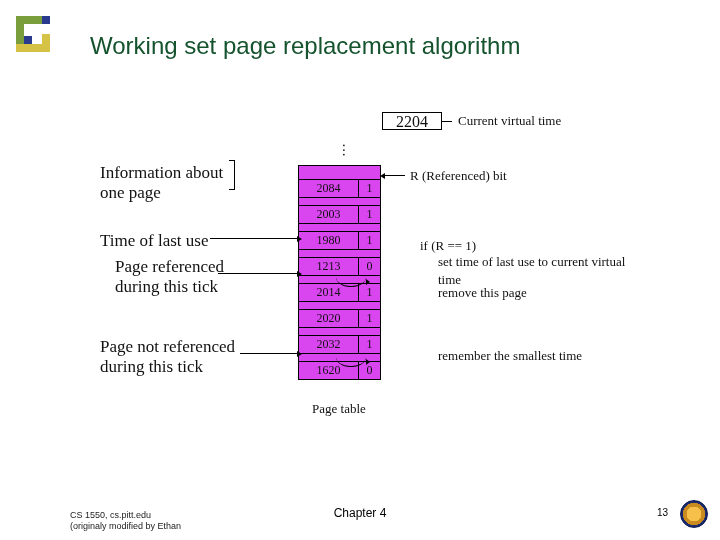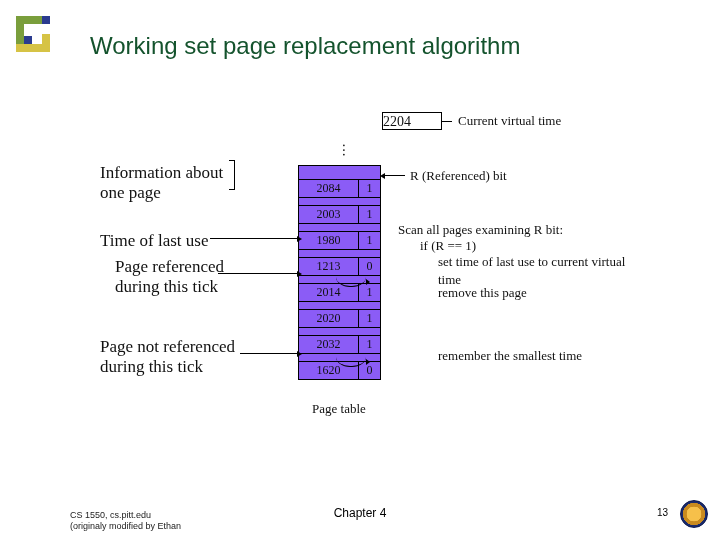--- a/index.html
+++ b/index.html
@@ -37,37 +37,37 @@
     width: 560px; height: 355px;
     font-family: "Times New Roman", serif;
     font-size: 13px;
     color: #111;
   }
   .cvt-box {
     position: absolute;
     left: 302px; top: 17px;
     width: 60px; height: 18px;
     border: 1px solid #000;
-    text-align: left;
+    text-align: center;
     line-height: 18px;
-    font-size: 14px;
+    font-size: 16px;
   }
   .cvt-label { position: absolute; left: 378px; top: 18px; font-size: 13px; }
   .page-table {
     position: absolute;
     left: 218px; top: 70px;
     border-collapse: collapse;
   }
   .page-table td {
     border: 1px solid #000;
     font-size: 12px;
     text-align: center;
     height: 18px;
     padding: 0;
-    background:#8b5cf6;
+    background:#d946ef;
   }
   .page-table td.time { width: 60px; }
   .page-table td.rbit { width: 22px; }
   .pt-caption {
     position: absolute;
     left: 232px; top: 306px;
     font-size: 13px;
   }
   .vdots {
     position: absolute;
@@ -220,21 +220,20 @@
   <div class="line-h arrow-r" style="left:160px; top:258px; width:58px;"></div>
 
   <div class="r-arrow-line" style="left:305px; top:80px; width:20px;"></div>
   <div class="r-lbl" style="left:330px; top:72px;">R (Referenced) bit</div>
 
   <div class="arc" style="left:256px; top:178px;"></div>
   <div class="arc-arrowhead" style="left:286px; top:184px;"></div>
   <div class="arc" style="left:256px; top:258px;"></div>
   <div class="arc-arrowhead" style="left:286px; top:264px;"></div>
 
-  <div class="r-lbl" style="left:318px; top:126px;">Scan all pages examining R bit:</div>
   <div class="r-lbl" style="left:340px; top:142px;">if (R == 1)</div>
   <div class="r-lbl" style="left:358px; top:158px;">set time of last use to current virtual time</div>
 
   <div class="r-lbl" style="left:358px; top:189px;text-align:center;">remove this page</div>
 
   <div class="r-lbl" style="left:358px; top:252px;">remember the smallest time</div>
 </div>
 
 <div class="footer-left">
   <div>CS 1550, cs.pitt.edu</div>

